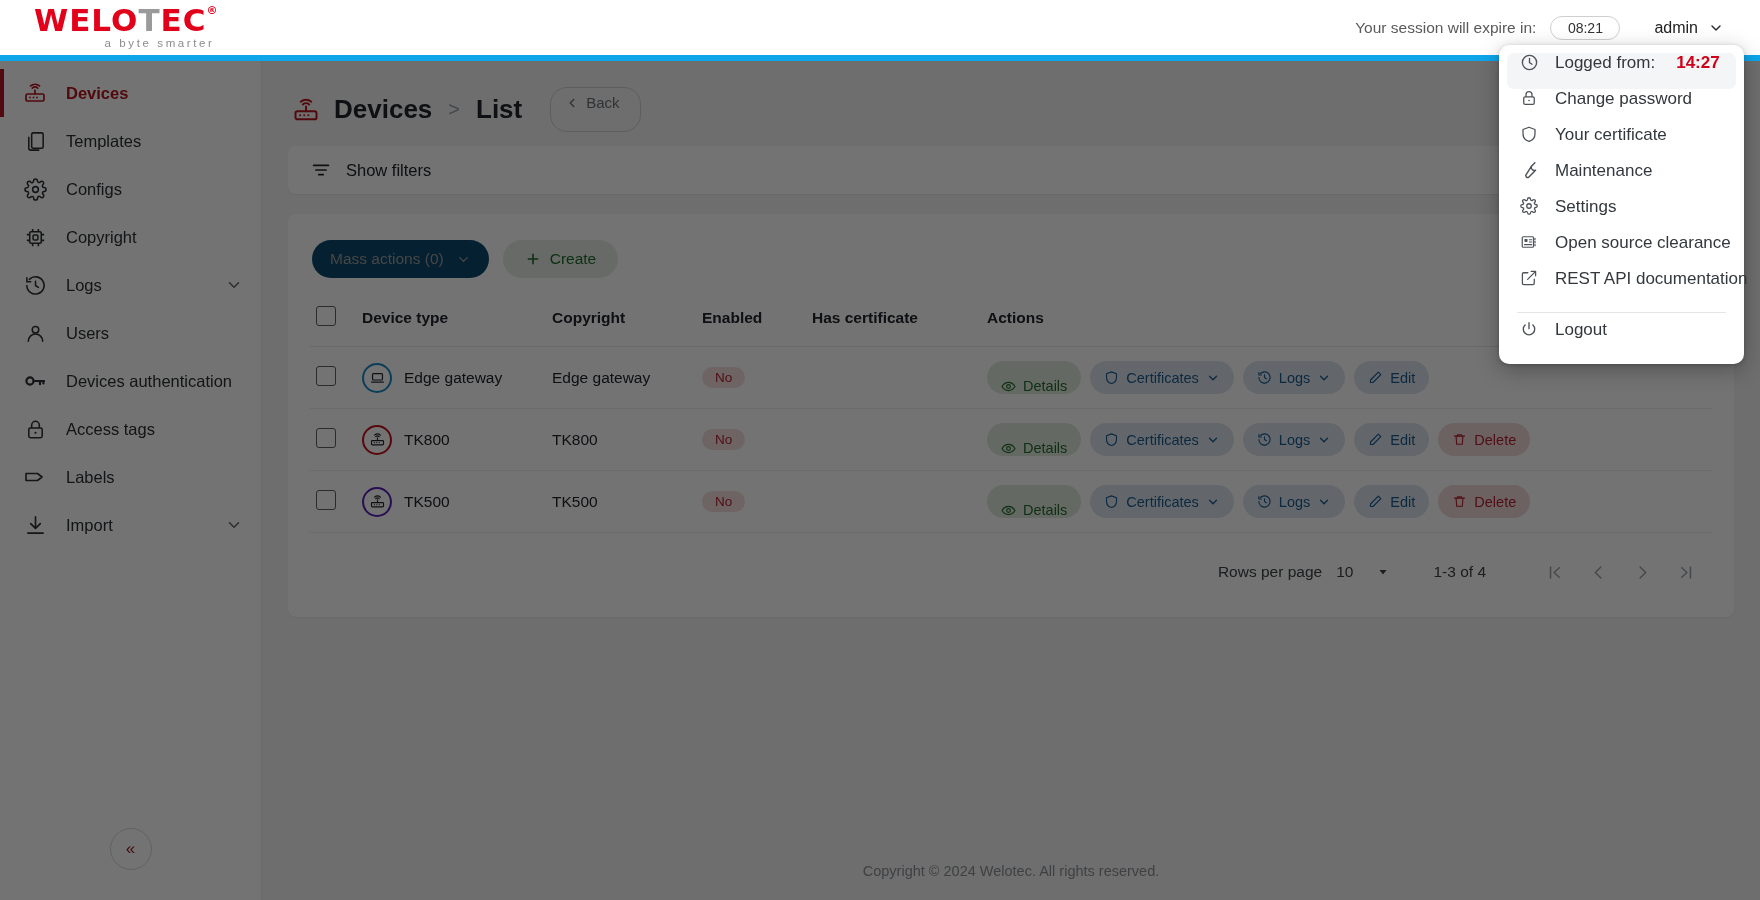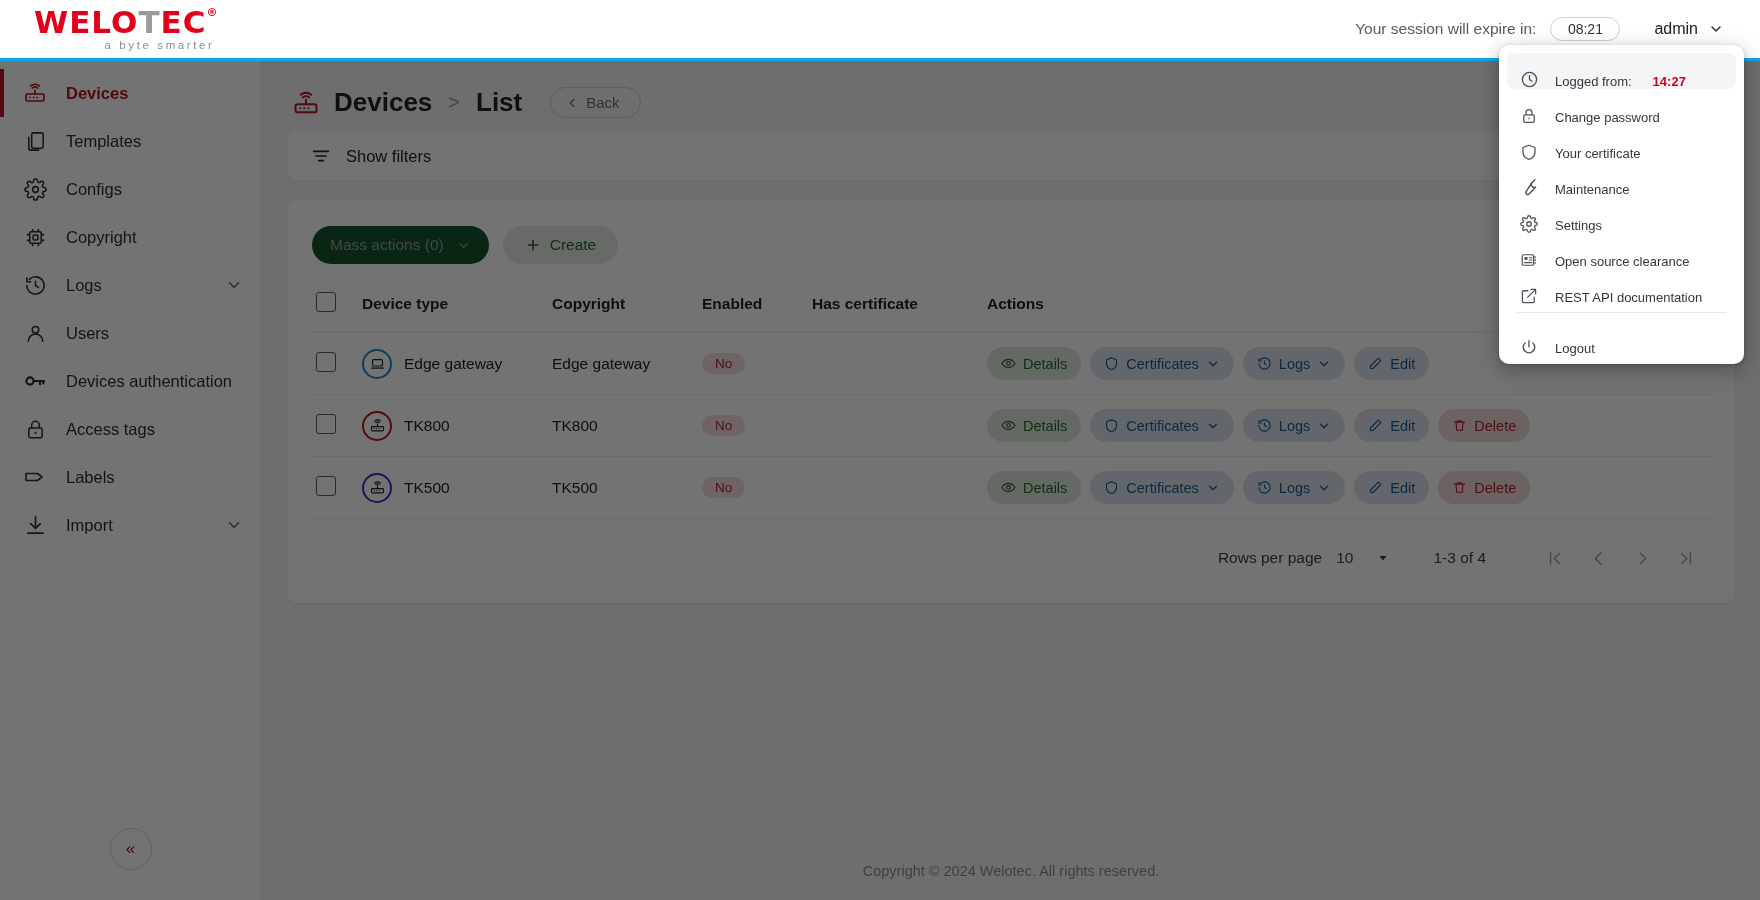--- a/index.html
+++ b/index.html
@@ -12,21 +12,21 @@
   }
   #root { position: relative; width: 1760px; height: 900px; }
 
   
   .app { position: absolute; inset: 0; display: flex; flex-direction: column; background: #fff; }
 
   
   .topbar {
     height: 61px; flex: 0 0 61px; background: #ffffff;
     display: flex; align-items: center; position: relative;
-    border-bottom: 3px solid #0ea5e9; z-index: 3;
+    border-bottom: 6px solid #0ea5e9; z-index: 3;
   }
   .logo-wrap { width: 262px; display: flex; align-items: center; padding-left: 34px; }
   .logo { line-height: 1; }
   .logo-main {
     font-family: "DejaVu Sans", sans-serif;
     font-size: 31px; font-weight: 700; letter-spacing: 1px; color: #e2001a;
   }
   .logo-main .gray { color: #9a9a9a; }
   .logo-main .tm { font-size: 11px; vertical-align: top; }
   .logo-sub {
@@ -80,38 +80,38 @@
   .main { flex: 1; min-width: 0; background: #f4f4f4; display: flex; flex-direction: column; position: relative; }
   .main-scroll { flex: 1; padding: 0 26px; overflow: hidden; }
 
   .page-head { display: flex; align-items: center; gap: 14px; padding: 26px 4px 14px 4px; }
   .page-head .rt-ico { color: #b3151f; display: flex; align-items: center; }
   .page-title { font-size: 26px; font-weight: 700; color: #20242a; }
   .crumb-sep { font-size: 20px; color: #9aa0a6; margin: 0 2px; font-weight: 400; }
   .crumb-cur { font-size: 26px; font-weight: 700; color: #20242a; }
   .back-btn {
     margin-left: 14px; border: 1px solid #ccd0d4; border-radius: 17px;
-    padding: 6px 20px 6px 14px; font-size: 15px; color: #6b7176; background: transparent;
+    padding: 6px 20px 20px 14px; font-size: 15px; color: #6b7176; background: transparent;
     display: flex; align-items: center; gap: 7px; cursor: pointer;
   }
 
   .filters-card {
     background: #fff; border-radius: 8px; height: 48px;
     display: flex; align-items: center; padding: 0 22px; gap: 14px;
     cursor: pointer; box-shadow: 0 1px 2px rgba(0,0,0,.06);
   }
   .filters-label { font-size: 16.5px; color: #20242a; }
 
   .table-card {
     background: #fff; border-radius: 8px; margin-top: 20px;
     padding: 18px 22px 8px 22px; box-shadow: 0 1px 2px rgba(0,0,0,.06);
   }
   .toolbar { display: flex; align-items: center; gap: 14px; padding: 8px 2px 18px 2px; }
   .mass-btn {
-    background: #14532d; color: #9b9b9b; border: none; border-radius: 20px;
+    background: #0c4a6e; color: #9b9b9b; border: none; border-radius: 20px;
     height: 38px; padding: 0 18px; font-size: 15.5px; display: flex; align-items: center;
     gap: 12px; cursor: not-allowed;
   }
   .create-btn {
     background: #e4ebe3; color: #1f6b2c; border: none; border-radius: 20px;
     height: 38px; padding: 0 22px; font-size: 15.5px; display: flex; align-items: center;
     gap: 9px; cursor: pointer;
   }
 
   table { width: 100%; border-collapse: collapse; }
@@ -142,21 +142,21 @@
   .badge-no {
     background: #f3dede; color: #b32430; border-radius: 11px;
     padding: 3px 13px; font-size: 13.5px; display: inline-block;
   }
   .actions-cell { display: flex; align-items: center; gap: 9px; }
   .act {
     border: none; border-radius: 17px; height: 33px; padding: 0 14px;
     font-size: 14.5px; display: inline-flex; align-items: center; gap: 7px; cursor: pointer;
     white-space: nowrap;
   }
-  .act-details { background: #dfe9dd; color: #256b2d; }
+  .act-details { background: #dfe9dd; color: #256b2d; align-items: flex-end; }
   .act-blue { background: #dbe5ee; color: #1d5b8f; }
   .act-del { background: #f0dada; color: #b3232f; }
 
   .pager {
     display: flex; align-items: center; justify-content: flex-end; gap: 0;
     padding: 22px 4px 20px 4px; font-size: 15.5px; color: #3c4146;
   }
   .pager .rpp { margin-right: 14px; }
   .pager .rpp-val { display: inline-flex; align-items: center; gap: 24px; cursor: pointer; }
   .pager .range { margin: 0 46px 0 44px; }
@@ -177,22 +177,22 @@
   }
 
   
   .dropdown {
     position: absolute; top: 45px; right: 16px; width: 245px;
     background: #ffffff; border-radius: 10px; z-index: 60;
     box-shadow: 0 6px 22px rgba(0,0,0,.28), 0 1px 4px rgba(0,0,0,.18);
     padding: 8px 8px 8px 8px;
   }
   .dd-item {
-    display: flex; align-items: flex-end; gap: 16px; height: 36px;
-    padding: 0 12px; font-size: 13px; color: #33383d; cursor: pointer;
+    display: flex; align-items: flex-start; gap: 16px; height: 36px;
+    padding: 0 12px; font-size: 17px; color: #33383d; cursor: pointer;
     border-radius: 7px; white-space: nowrap;
   }
   .dd-item .dd-ico { width: 20px; display: flex; align-items: center; justify-content: center; flex: 0 0 20px; color: #4d5359; }
   .dd-item.highlight { background: #f4f5f6; }
   .dd-time { color: #d0021b; font-weight: 700; margin-left: 5px; }
   .dd-sep { height: 1px; background: #e6e6e6; margin: 7px 10px; }
 
   svg { display: block; }
 </style>
 </head>

